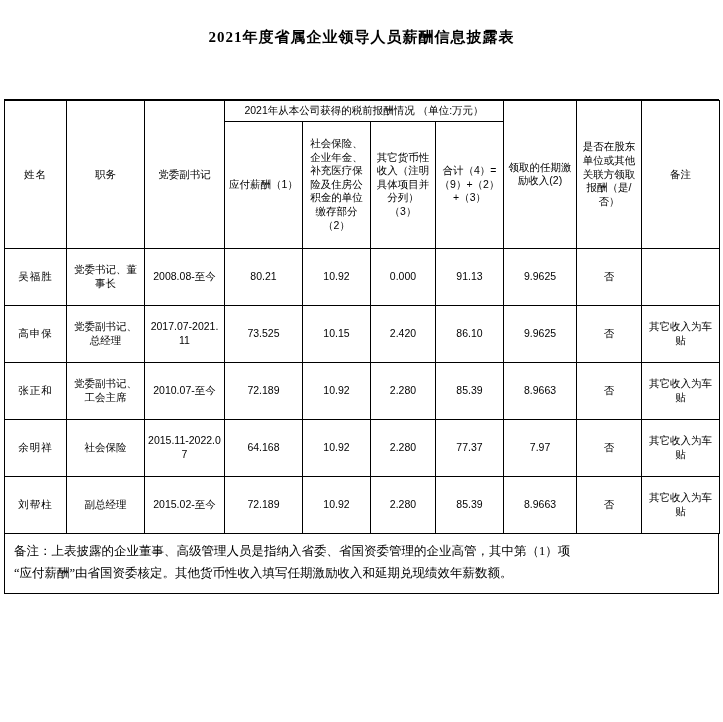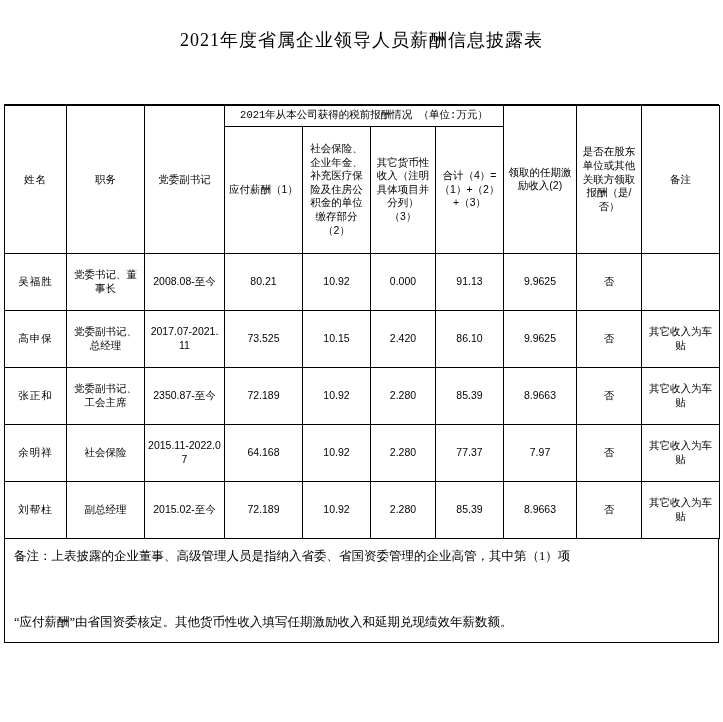--- a/index.html
+++ b/index.html
@@ -16,22 +16,22 @@
   }
   .page {
     position: relative;
     width: 723px;
     height: 722px;
     box-sizing: border-box;
   }
   .title {
     text-align: center;
     font-family: "Liberation Serif", serif;
-    font-weight: normal;
-    font-size: 18px;
+    font-weight: bold;
+    font-size: 15px;
     letter-spacing: 1px;
     padding-top: 28px;
     padding-bottom: 22px;
     color: #000;
   }
   .spacer-row {
     height: 30px;
     border-bottom: 1px solid #000;
     margin: 0 4px;
   }
@@ -57,21 +57,20 @@
   }
   .hdr-tall {
     height: 120px;
   }
   .group-head {
     text-align: left;
     vertical-align: top;
     padding: 6px 6px;
     font-size: 11px;
     line-height: 1.5;
-    font-family: Liberation Mono, monospace;
   }
   .name-cell {
     font-size: 11.5px;
     letter-spacing: 1px;
   }
   .post-cell {
     font-size: 11px;
     text-align: left;
     padding-left: 5px;
     line-height: 1.45;
@@ -99,21 +98,20 @@
     font-size: 12.5px;
     line-height: 1.75;
     padding: 7px 4px 9px 9px;
     font-family: "Liberation Serif", serif;
   }
   .footnote div {
     text-indent: 0;
   }
   .fn-line2 {
     text-indent: 0.0em;
-    margin-top: 44px;
   }
 </style>
 </head>
 <body>
 
 <div class="page">
 
   <div class="title">2021年度省属企业领导人员薪酬信息披露表</div>
 
   <div class="spacer-row"></div>
@@ -138,21 +136,21 @@
         <td rowspan="2" class="hdr-cell">党委副书记</td>
         <td colspan="4" class="group-head">2021年从本公司获得的税前报酬情况        （单位:万元）</td>
         <td rowspan="2" class="hdr-cell">领取的任期激励收入(2)</td>
         <td rowspan="2" class="hdr-cell">是否在股东单位或其他关联方领取报酬（是/否）</td>
         <td rowspan="2" class="hdr-cell">备注</td>
       </tr>
       <tr>
         <td class="hdr-cell hdr-tall">应付薪酬（1）</td>
         <td class="hdr-cell hdr-tall">社会保险、企业年金、补充医疗保险及住房公积金的单位缴存部分（2）</td>
         <td class="hdr-cell hdr-tall">其它货币性收入（注明具体项目并分列）（3）</td>
-        <td class="hdr-cell hdr-tall">合计（4）=（1）+（2）+（3）</td>
+        <td class="hdr-cell hdr-tall">合计（4）=（9）+（2）+（3）</td>
       </tr>
 
       <tr class="body-row">
         <td class="name-cell">吴福胜</td>
         <td class="post-cell">党委书记、董事长</td>
         <td class="date-cell">2008.08-至今</td>
         <td class="num-cell">80.21</td>
         <td class="num-cell">10.92</td>
         <td class="num-cell">0.000</td>
         <td class="num-cell">91.13</td>
@@ -170,21 +168,21 @@
         <td class="num-cell">2.420</td>
         <td class="num-cell">86.10</td>
         <td class="num-cell">9.9625</td>
         <td class="num-cell">否</td>
         <td class="remark-cell">其它收入为车贴</td>
       </tr>
 
       <tr class="body-row">
         <td class="name-cell">张正和</td>
         <td class="post-cell">党委副书记、工会主席</td>
-        <td class="date-cell">2350.87-至今</td>
+        <td class="date-cell">2010.07-至今</td>
         <td class="num-cell">72.189</td>
         <td class="num-cell">10.92</td>
         <td class="num-cell">2.280</td>
         <td class="num-cell">85.39</td>
         <td class="num-cell">8.9663</td>
         <td class="num-cell">否</td>
         <td class="remark-cell">其它收入为车贴</td>
       </tr>
 
       <tr class="body-row">

